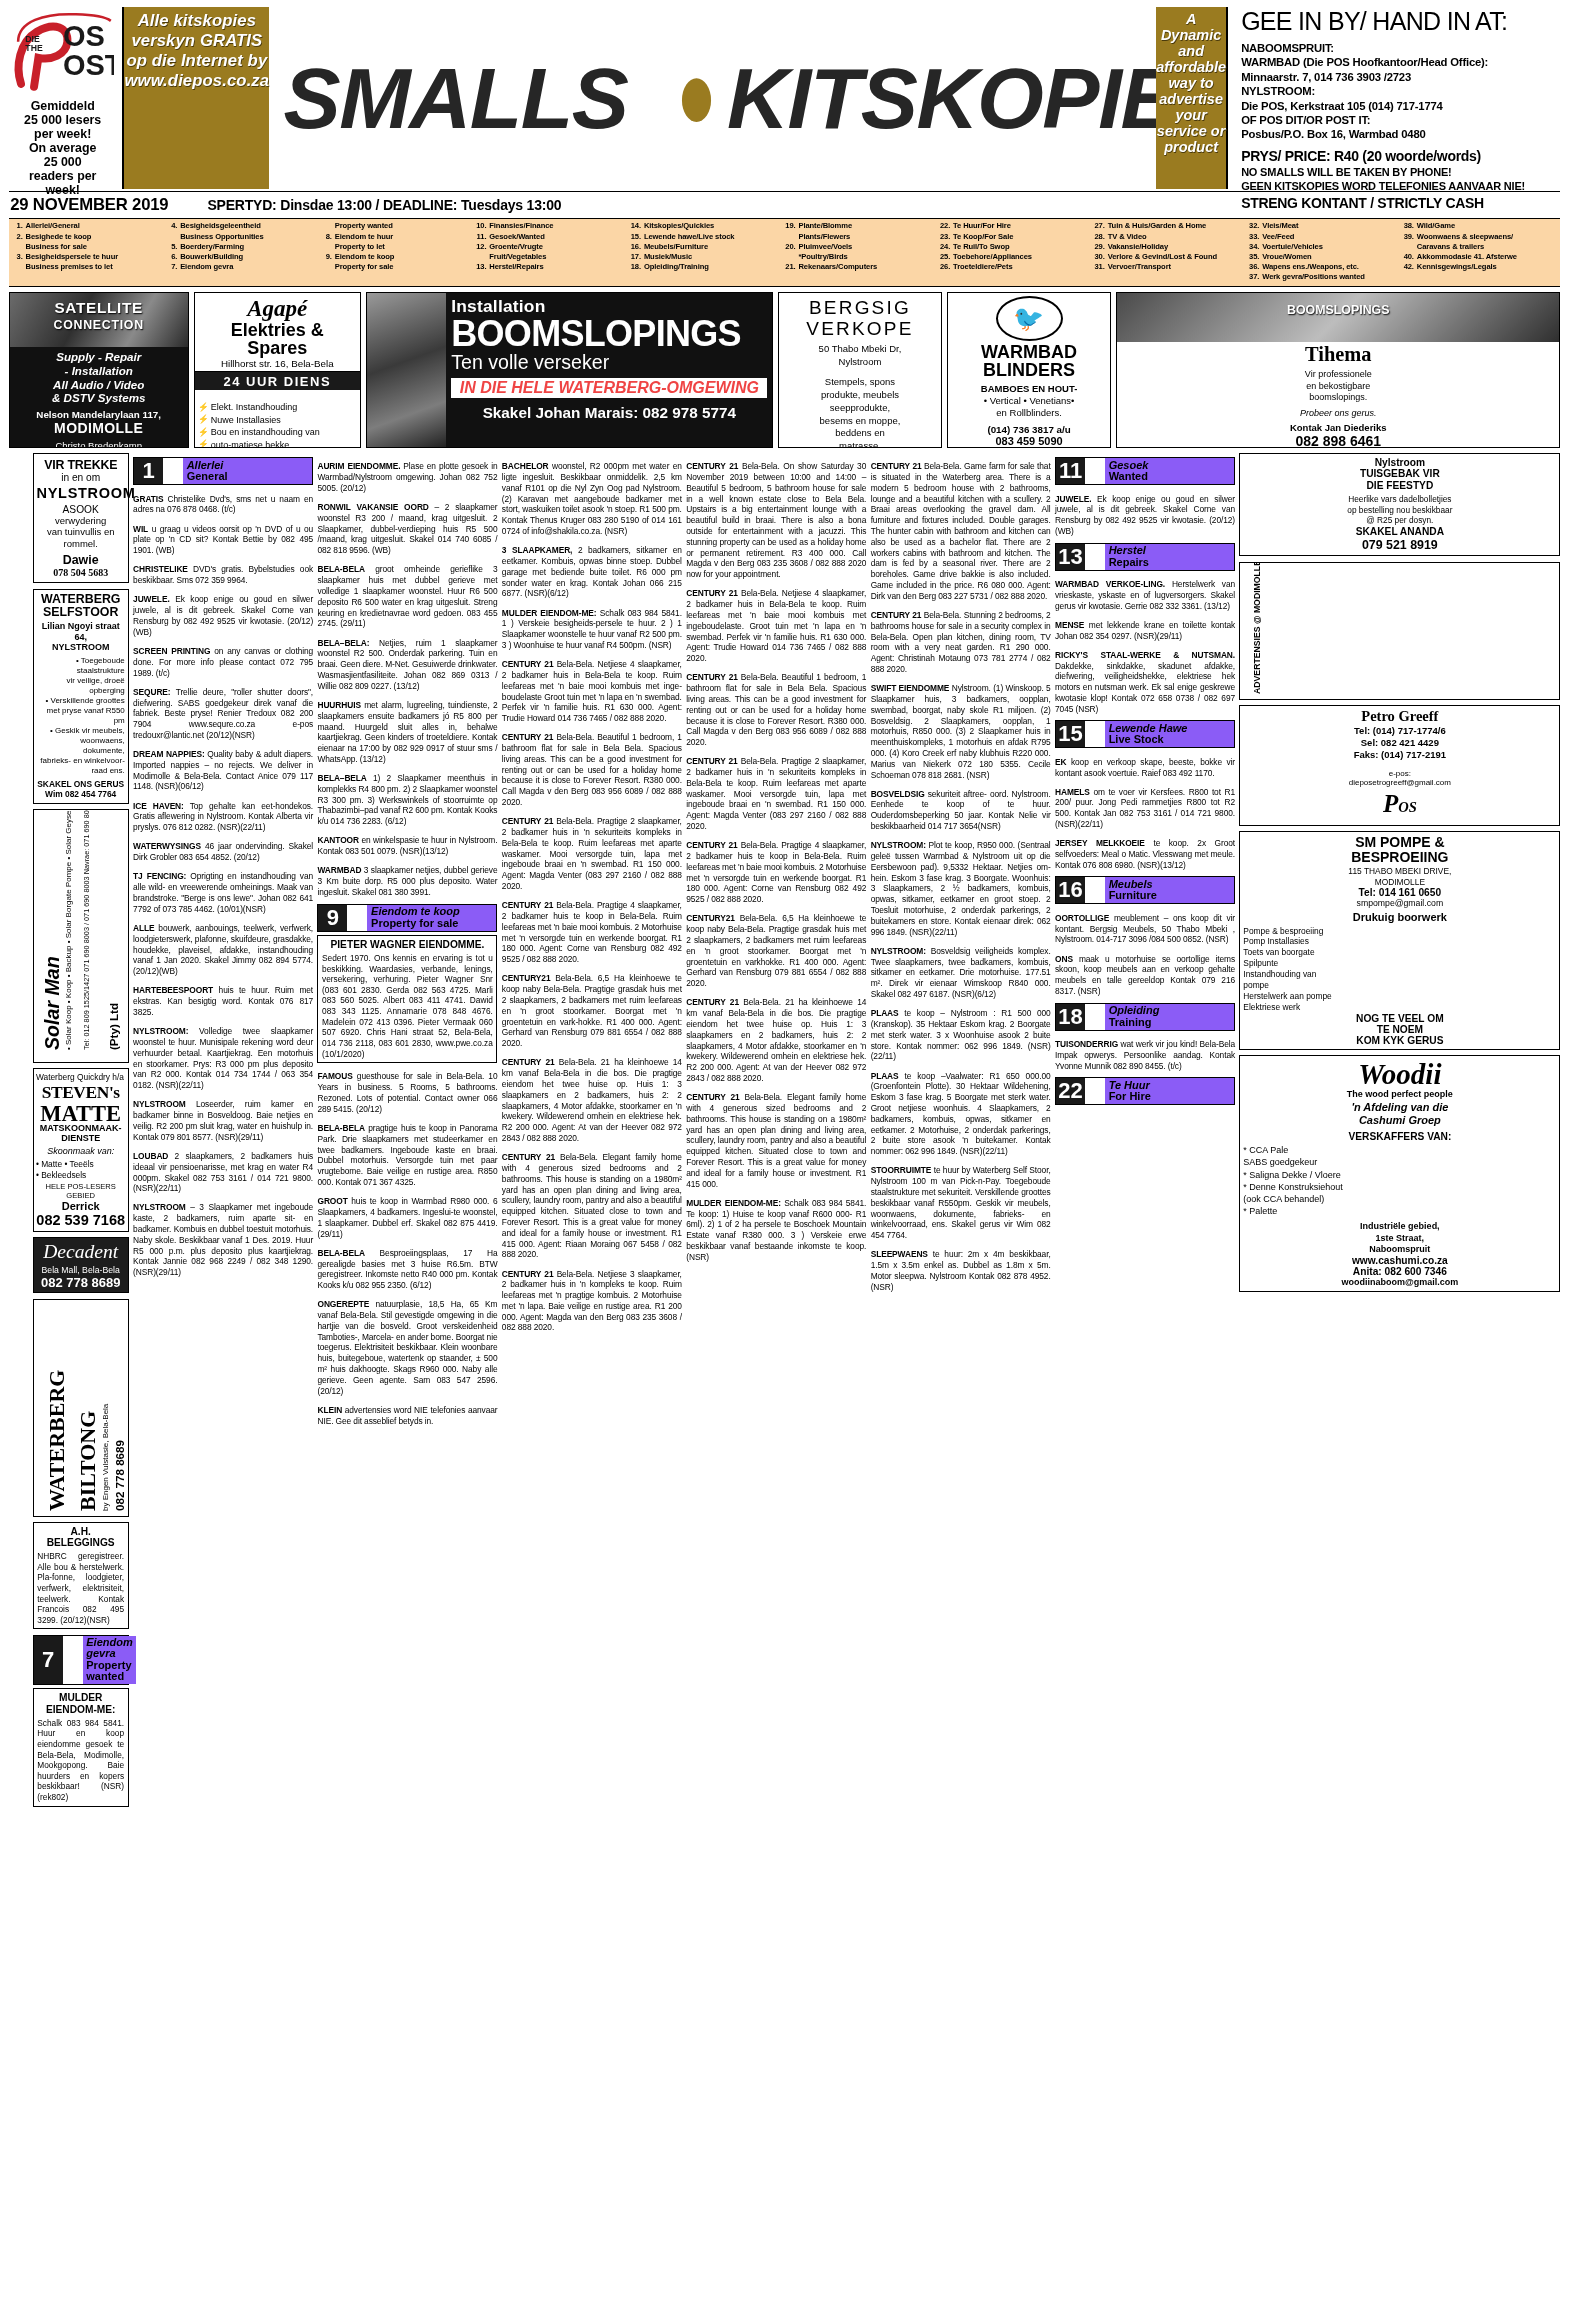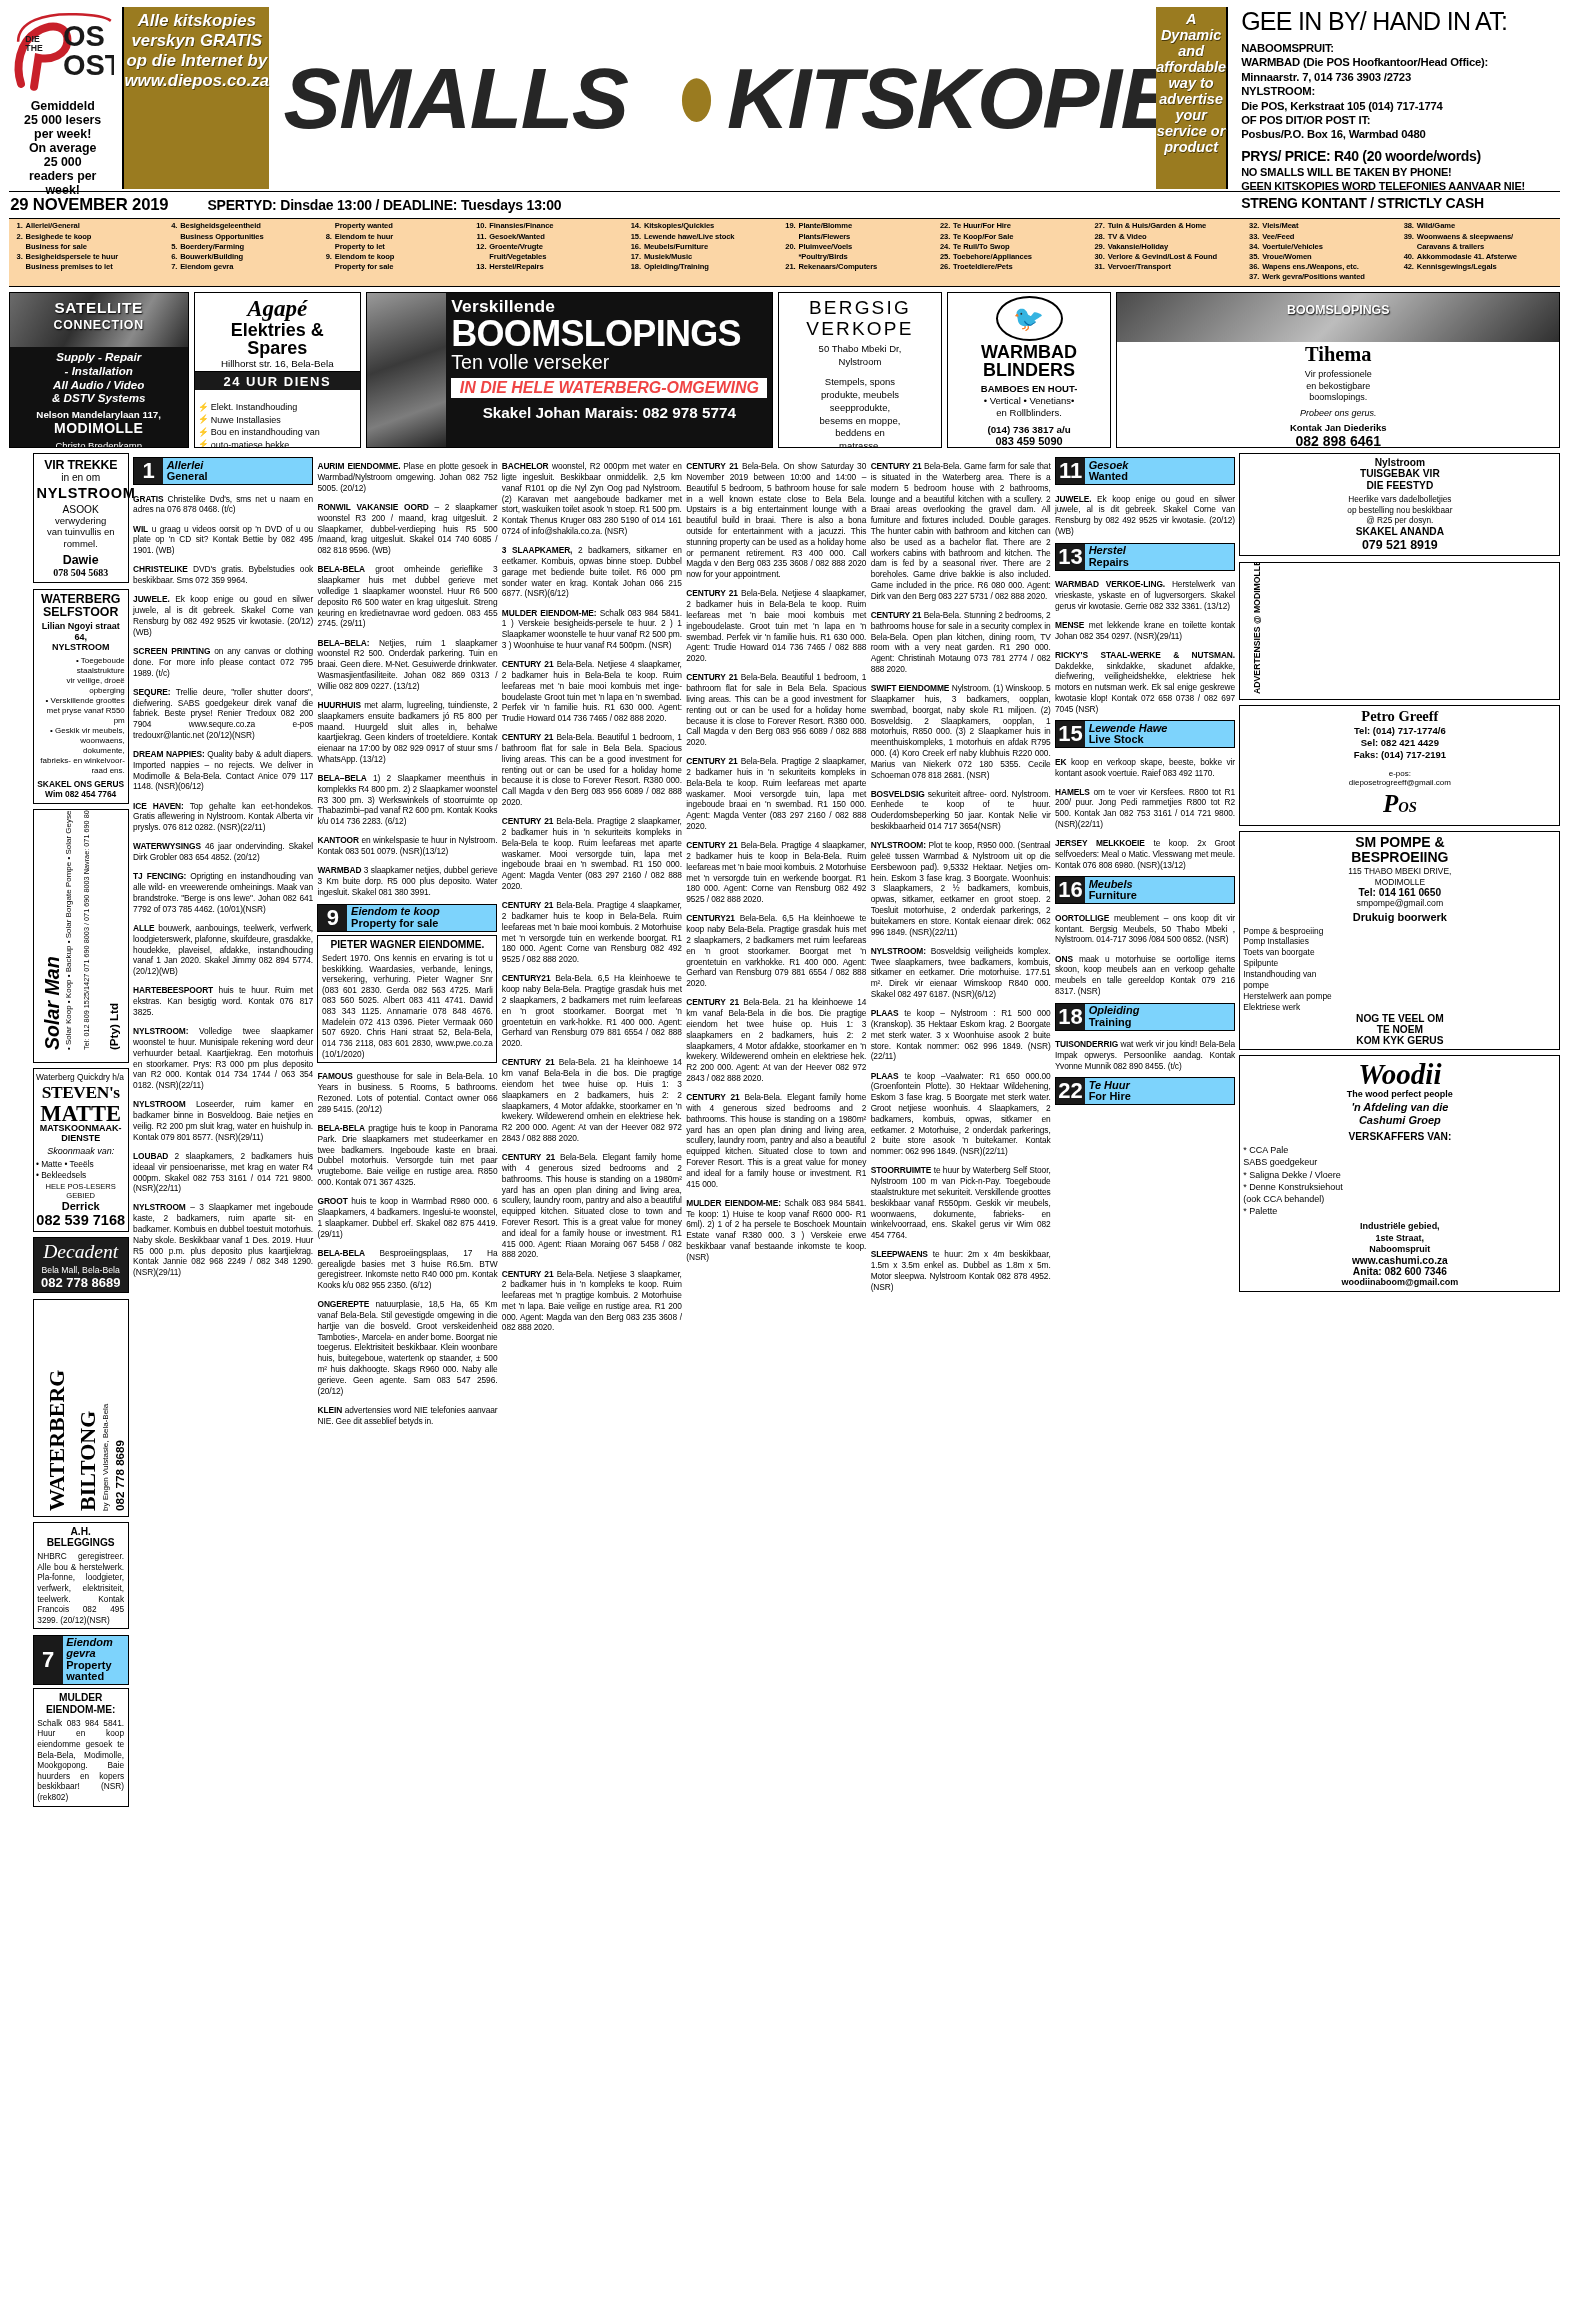--- a/index.html
+++ b/index.html
@@ -122,21 +122,21 @@
   .c4 { width:180px; }
   .c5 { width:180px; }
   .c6 { width:180px; }
   .c7 { width:180px; }
   .c9 { flex:1 1 auto; }
 
   .cathead { display:flex; align-items:stretch; border:1.5px solid #000; margin:4.4px 0 3.6px; }
   .cathead .num { background:#1a1a1a; color:#fff; font-size:22px; font-weight:bold;
                   width:29px; flex:0 0 29px; display:flex; align-items:center; justify-content:center;}
   .cathead .lbl { flex:1 1 auto; display:flex; flex-direction:column; justify-content:center;
-                  padding:0.7px 3.6px; background:#7dd3fc; }
+                  padding:0.7px 3.6px; background:#8b5cf6;margin-left:20px; }
   .cathead .l-af { font-size:11px; font-weight:bold; font-style:italic; line-height:1.05; }
   .cathead .l-en { font-size:11px; font-weight:bold; line-height:1.05; }
 
   .cls { font-size:8.4px; line-height:1.285; text-align:justify; margin-bottom:5.8px;
          font-family:"Liberation Sans", sans-serif; letter-spacing:-0.1px; }
   .cls b { font-weight:bold; }
 
   .boxad { border:1.5px solid #000; padding:2.9px 3.6px; margin-bottom:5.8px; text-align:center; }
   .boxad .hd { font-size:10.2px; font-weight:bold; line-height:1.15;}
   .boxad .bd { font-size:8.3px; line-height:1.28; text-align:justify; margin-top:2.2px;}
@@ -535,21 +535,21 @@
         <li>Bou en instandhouding van</li>
         <li style="list-style:none;padding-left:12.4px">outo-matiese hekke</li>
 
       </ul>
 
     </div>
 
     <div class="ad ad-boom">
       <div class="boom-img"></div>
       <div class="boom-body">
-        <div class="b1">Verskillende</div>
+        <div class="b1">Installation</div>
         <div class="b2">BOOMSLOPINGS</div>
         <div class="b3">Ten volle verseker</div>
         <div class="b4">IN DIE HELE WATERBERG-OMGEWING</div>
         <div class="b5">Skakel Johan Marais: 082 978 5774</div>
       </div>
     </div>
 
     <div class="ad ad-bergs bergs">
       <div class="t1">BERGSIG</div>
       <div class="t2">VERKOPE</div>

